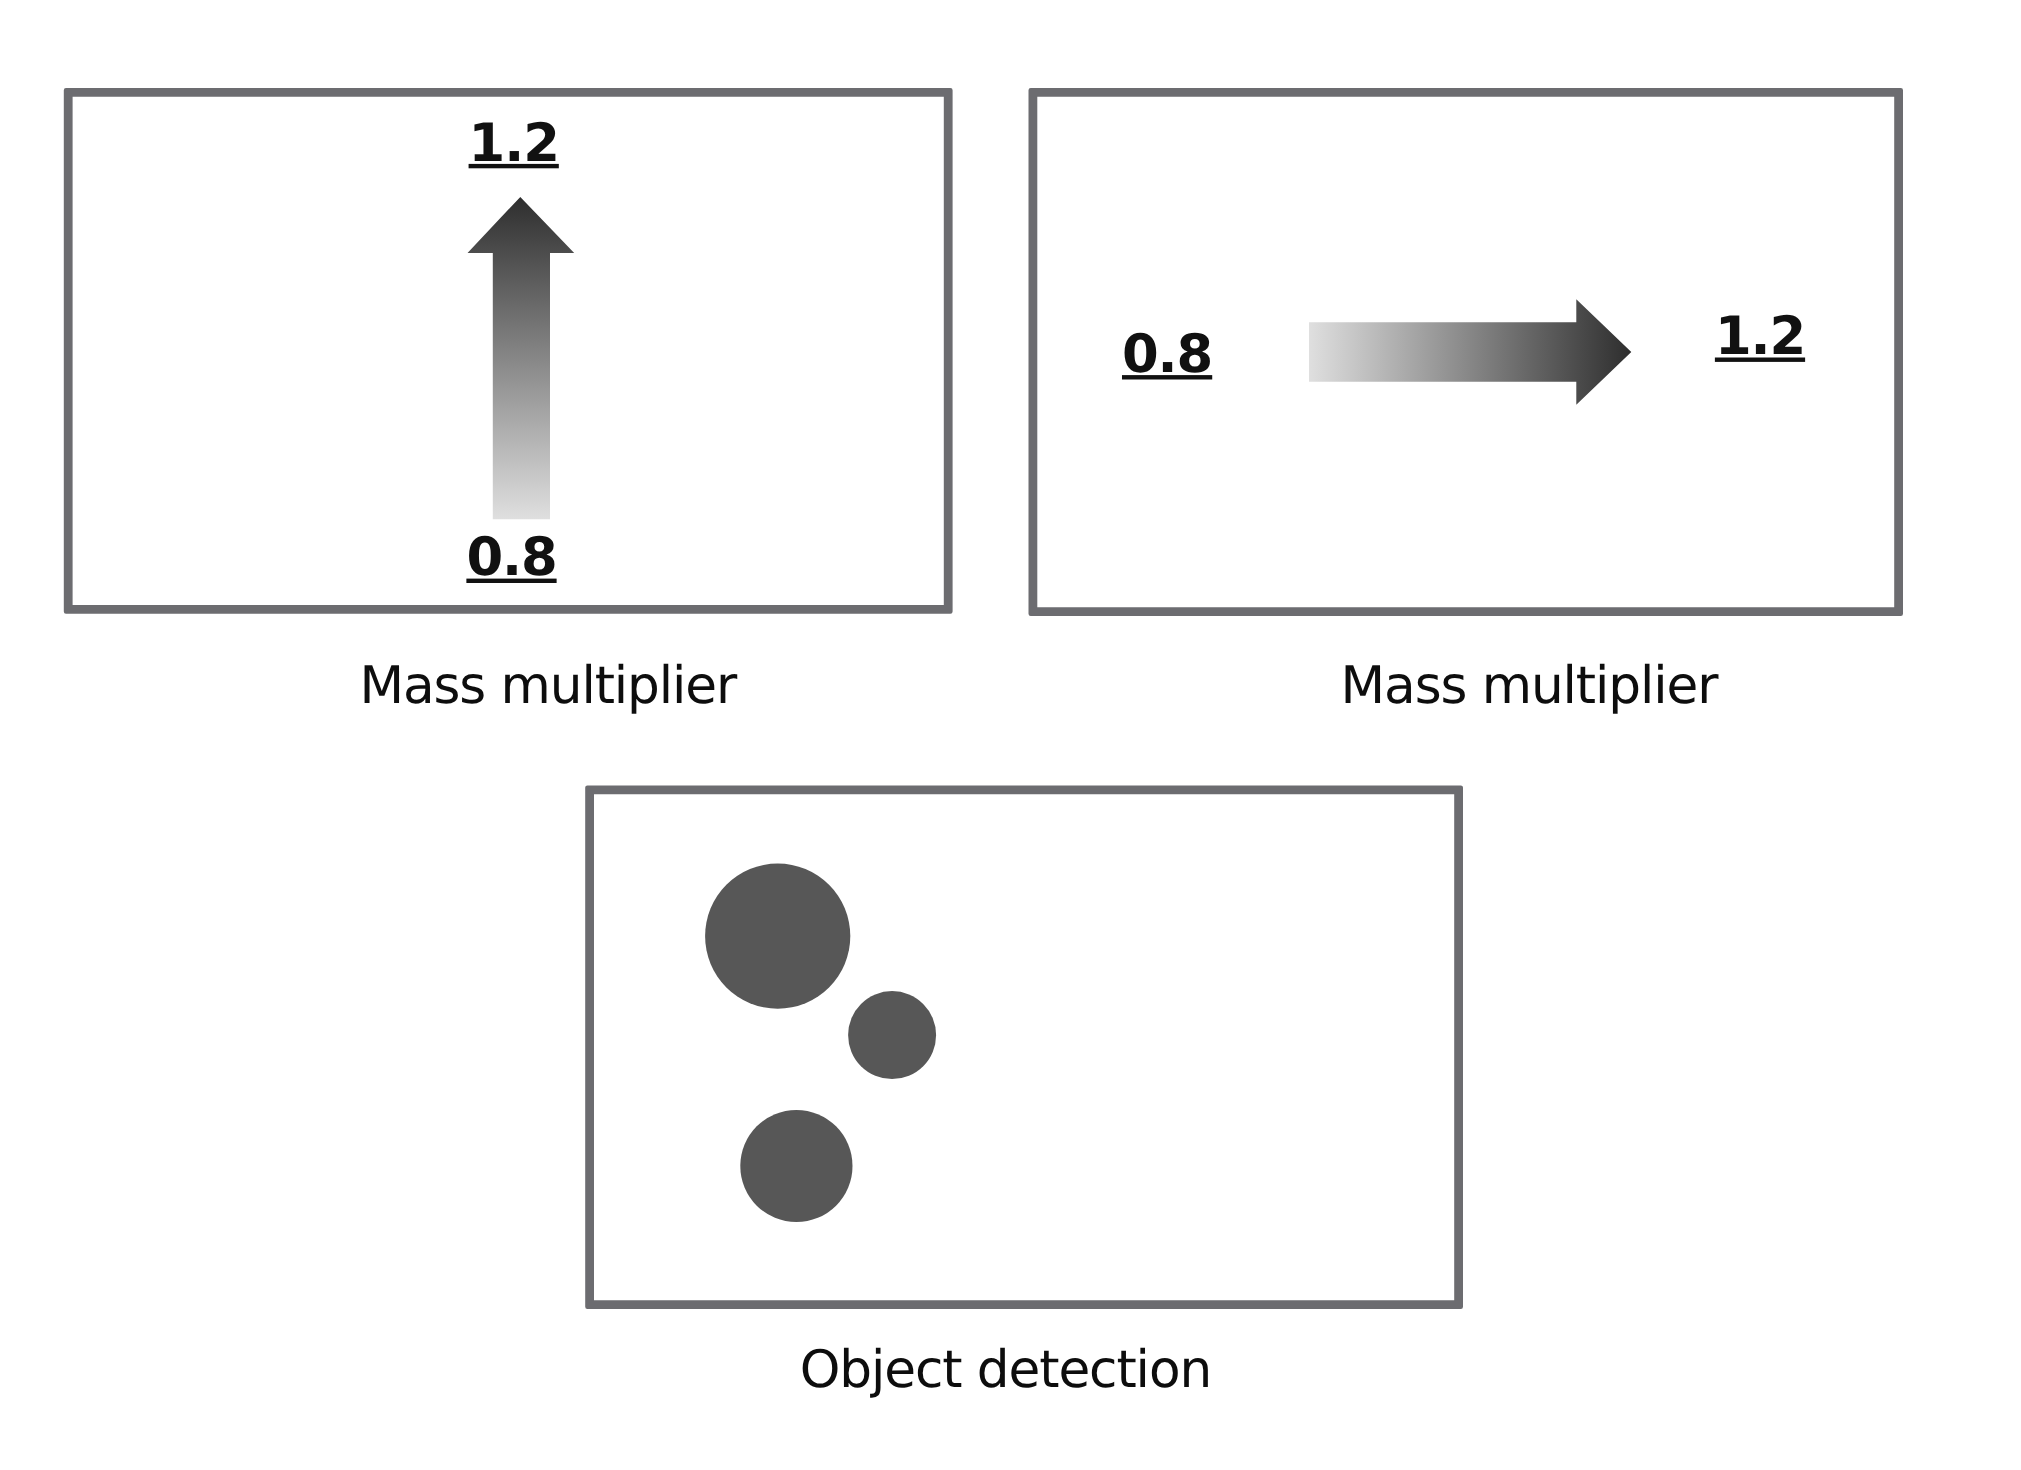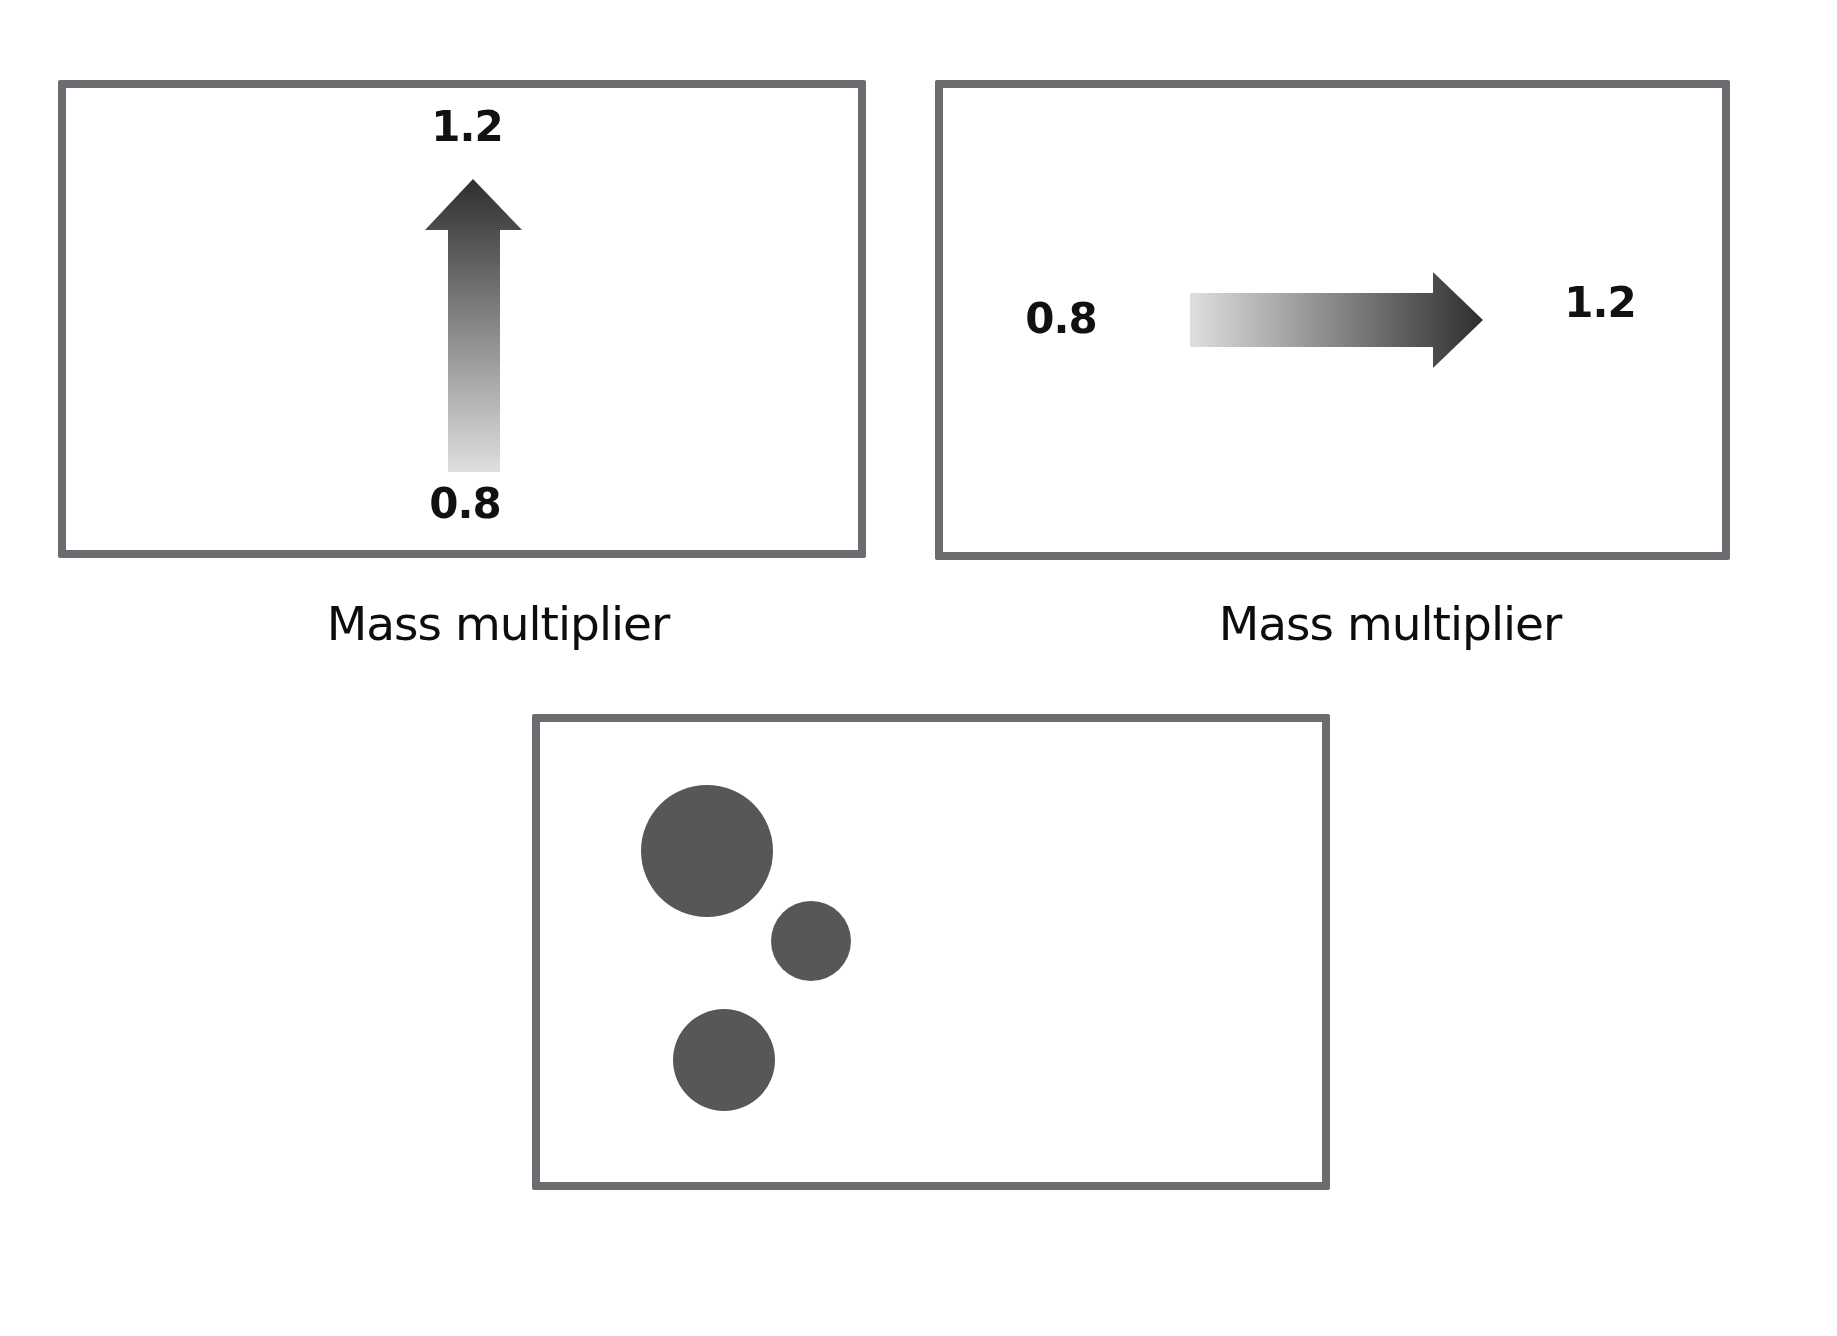--- a/index.html
+++ b/index.html
@@ -22,26 +22,27 @@
     background: #ffffff;
     box-sizing: border-box;
   }
   #panel-1 { left: 58px;  top: 80px;  width: 808px; height: 478px; }
   #panel-2 { left: 935px; top: 80px;  width: 795px; height: 480px; }
   #panel-3 { left: 532px; top: 714px; width: 798px; height: 476px; }
 
   .num {
     position: absolute;
     font-weight: 700;
-    font-size: 42px;
+    font-size: 48px;
     line-height: 1;
     color: #111111;
     letter-spacing: -1px;
     transform: translateX(-50%);
     white-space: nowrap;
+    text-decoration: underline;
   }
   #num-v-top    { left: 467px;  top: 106px; }
   #num-v-bottom { left: 465px;  top: 483px; }
   #num-h-left   { left: 1061px; top: 298px; }
   #num-h-right  { left: 1600px; top: 282px; }
 
   .caption {
     position: absolute;
     font-size: 47px;
     line-height: 1;
@@ -102,14 +103,15 @@
   <div class="caption" id="caption-2" style="color: rgb(13, 13, 13);">Mass multiplier</div>
 
   <div class="panel" id="panel-3" style="border-color: rgb(108, 108, 112);">
     <svg id="objects-svg" width="782" height="460" viewBox="0 0 782 460">
       <circle cx="167" cy="129" r="66" fill="#575757"></circle>
       <circle cx="271" cy="219" r="40" fill="#575757"></circle>
       <circle cx="184" cy="338" r="51" fill="#575757"></circle>
     </svg>
   </div>
 
+  <div class="caption" id="caption-3" style="color: rgb(13, 13, 13);">Object detection</div>
 
 </div>
 
 </body></html>

